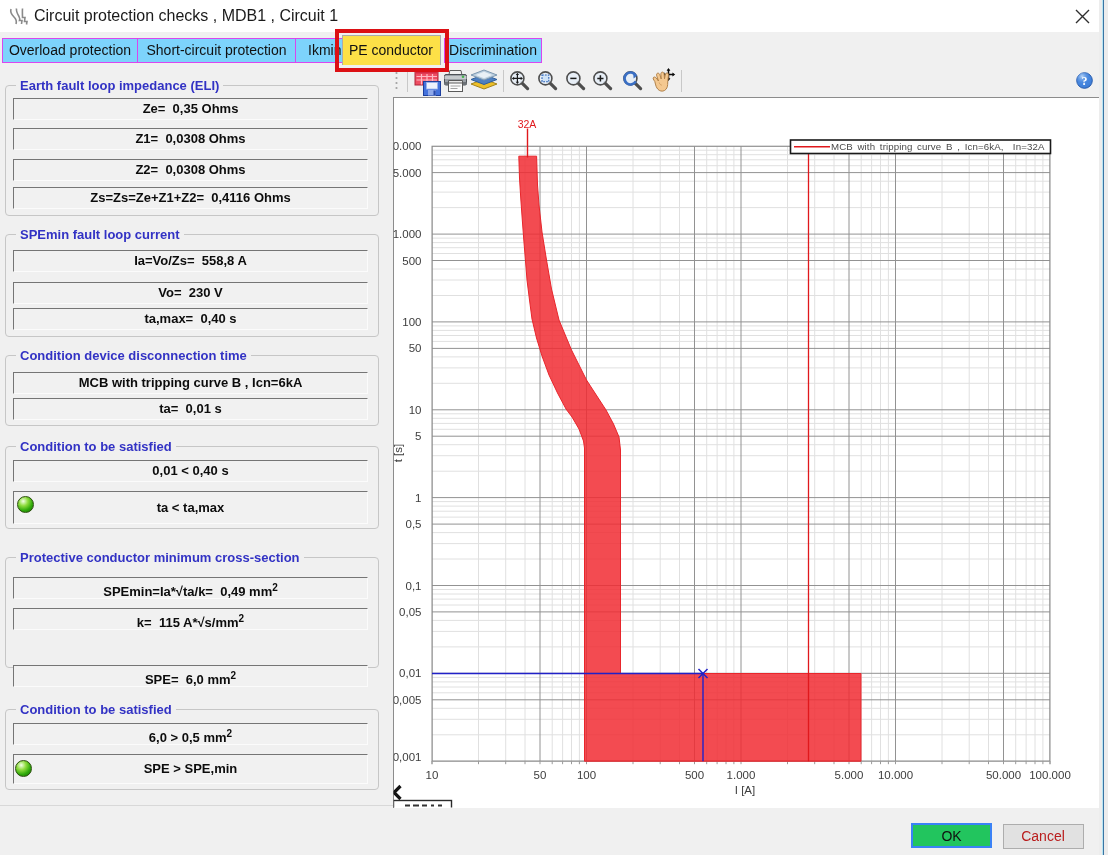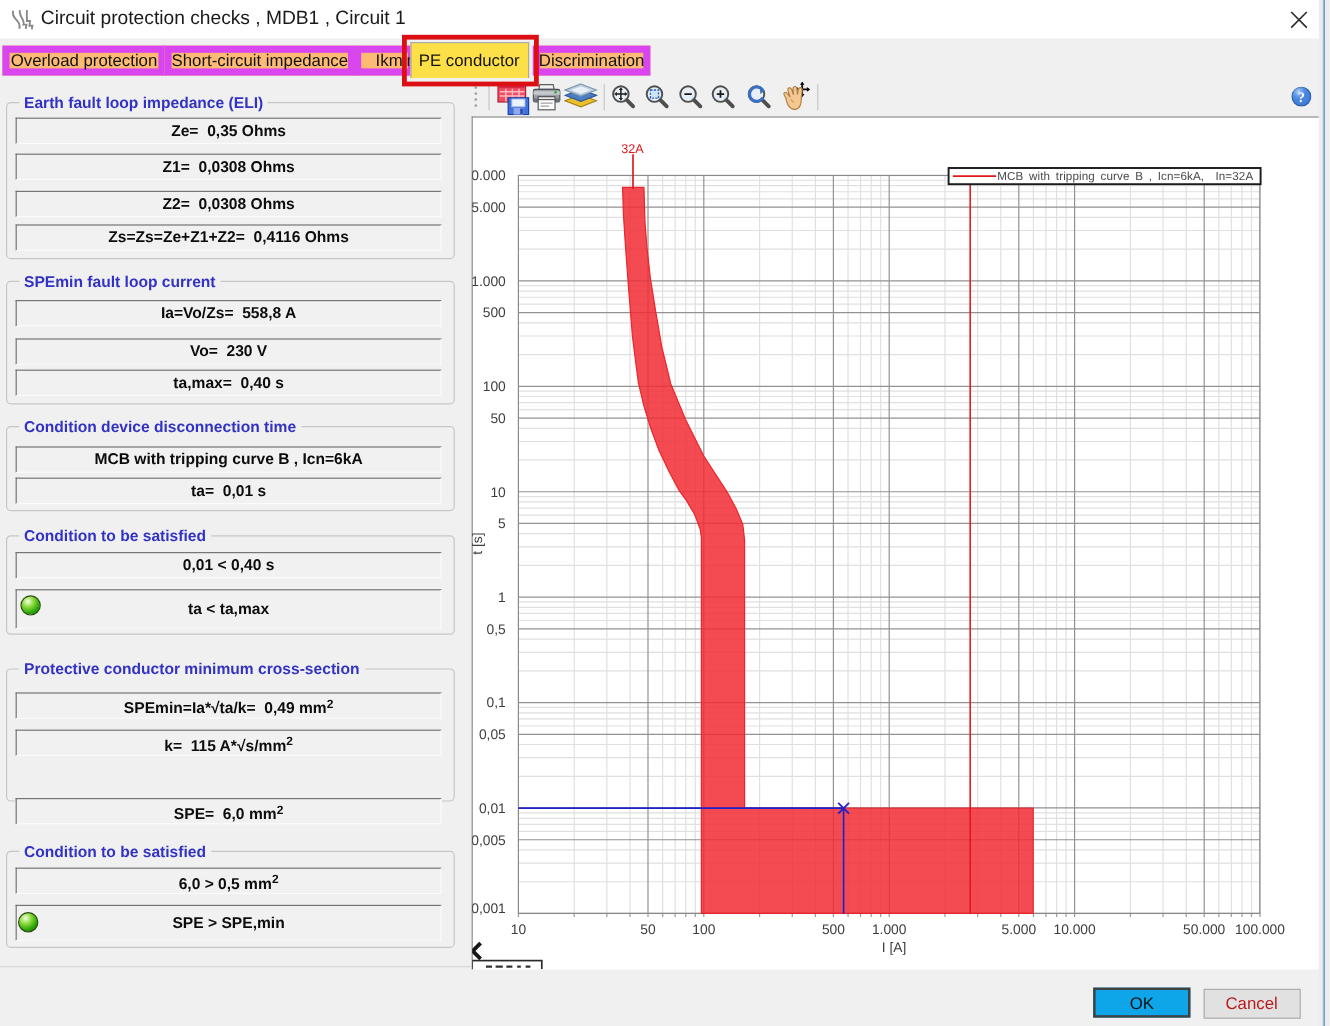--- a/index.html
+++ b/index.html
@@ -9,38 +9,38 @@
 .grp{position:absolute;left:5px;width:374px;border:1px solid #c6c6c6;border-radius:4px;z-index:1}
 .gt{position:absolute;top:-8px;left:10px;background:#f0f0f0;padding:0 4px;color:#3232c4;
  font-weight:bold;font-size:13px;white-space:nowrap;line-height:15px}
 .fld{position:absolute;left:13px;width:355px;background:#f1f1f1;border:1px solid;
  border-color:#757575 #fbfbfb #fbfbfb #757575;text-align:center;
  font-weight:bold;font-size:13px;color:#0c0c0c;z-index:2;white-space:nowrap}
 .s2{font-size:10px;vertical-align:4.5px;font-weight:bold}
 .led{position:absolute;width:17px;height:17px;border-radius:50%;z-index:3;
  background:radial-gradient(circle at 35% 28%,#f2ffe6 0%,#8fdc3e 32%,#2fa90a 64%,#146a04 100%);
  border:1px solid #2b4d0d}
-.tab{position:absolute;top:38px;height:24.5px;background:#fdba74;border:6px solid #d946ef;
+.tab{position:absolute;top:38px;height:24.5px;background:#7dd3fc;border:1px solid #d946ef;
  display:flex;align-items:center;justify-content:center;font-size:14px;color:#111;z-index:1;white-space:nowrap}
 </style></head>
 <body>
 
 <div class="abs" style="left:0;top:0;width:1102px;height:32px;background:#ffffff"></div>
 <svg class="abs" style="left:8px;top:6px" width="22" height="22" viewBox="0 0 22 22" fill="none" stroke="#8a8a8a" stroke-width="1.6">
 <path d="M3 3C2 6 4 9 6 11C8 13 9 15 8 18"></path>
 <path d="M8.5 2.5C8 5.5 9.5 8 11 10.5C12 12.5 12 13.5 11.5 14.5L14 14.5L13.5 18"></path>
 <path d="M14.5 2.5C14.2 6 14.5 9 14.5 11.5L17 11.5L16.5 15.5L19 15.5L18.5 18.5"></path>
 </svg>
 <div class="abs" style="left:34px;top:7px;font-size:16px;color:#1a1a1a">Circuit protection checks , MDB1 , Circuit 1</div>
 <svg class="abs" style="left:1074px;top:8px" width="17" height="17" viewBox="0 0 17 17">
 <path d="M2 2L15 15M2 15L15 2" stroke="#2f2f2f" stroke-width="1.4"></path>
   </svg>
 
 <div class="tab" style="left:2px;width:136px">Overload protection</div>
-<div class="tab" style="left:137px;width:159px">Short-circuit impedance</div>
+<div class="tab" style="left:137px;width:159px">Short-circuit protection</div>
 <div class="tab" style="left:295px;width:51px;justify-content:flex-start;padding-left:12px">Ikmin</div>
 <div class="tab" style="left:444px;width:98px">Discrimination</div>
 <div class="abs" style="left:341.5px;top:34.5px;width:99px;height:30px;background:#fde047;
  border:1px solid #ababab;border-bottom:none;display:flex;align-items:center;justify-content:center;
  font-size:14px;color:#111;z-index:2">PE conductor</div>
 
 <svg class="abs" style="left:394px;top:71px" width="6" height="22" viewBox="0 0 6 22">
 <circle cx="2.5" cy="2" r="1.1" fill="#a2a2a2"></circle>
     <circle cx="2.5" cy="7" r="1.1" fill="#a2a2a2"></circle>
 <circle cx="2.5" cy="12" r="1.1" fill="#a2a2a2"></circle>
@@ -216,17 +216,17 @@
 <div class="fld" style="top:754px;height:30px;line-height:28px">SPE &gt; SPE,min</div>
 <div class="led" style="left:15px;top:760px"></div>
 
 <div class="abs" style="left:0;top:804.5px;width:393px;height:1px;background:#d8d8d8"></div>
 
 <div class="abs" style="left:1099px;top:0;width:3px;height:855px;background:#ededed"></div>
 <div class="abs" style="left:1102px;top:0;width:1.3px;height:855px;background:#b8e4f2"></div>
 <div class="abs" style="left:1103.3px;top:0;width:1.1px;height:855px;background:#3a74a3"></div>
 <div class="abs" style="left:1104.4px;top:0;width:3.6px;height:855px;background:#ececec"></div>
 
-<div class="abs" style="left:911px;top:823px;width:81px;height:25px;background:#0ea5e9;
- border:2px solid #404040;display:flex;align-items:center;justify-content:center;font-size:14px;color:#111">OK</div>
+<div class="abs" style="left:911px;top:823px;width:81px;height:25px;background:#22c55e;
+ border:2px solid #3b82f6;display:flex;align-items:center;justify-content:center;font-size:14px;color:#111">OK</div>
 <div class="abs" style="left:1002.5px;top:823.5px;width:81px;height:25px;background:#e1e1e1;
  border:1px solid #adadad;display:flex;align-items:center;justify-content:center;font-size:14px;color:#b91c1c">Cancel</div>
 
 <div class="abs" style="left:335px;top:29px;width:114px;height:42.5px;border:4px solid #dc1014;z-index:10"></div>
 </body></html>

